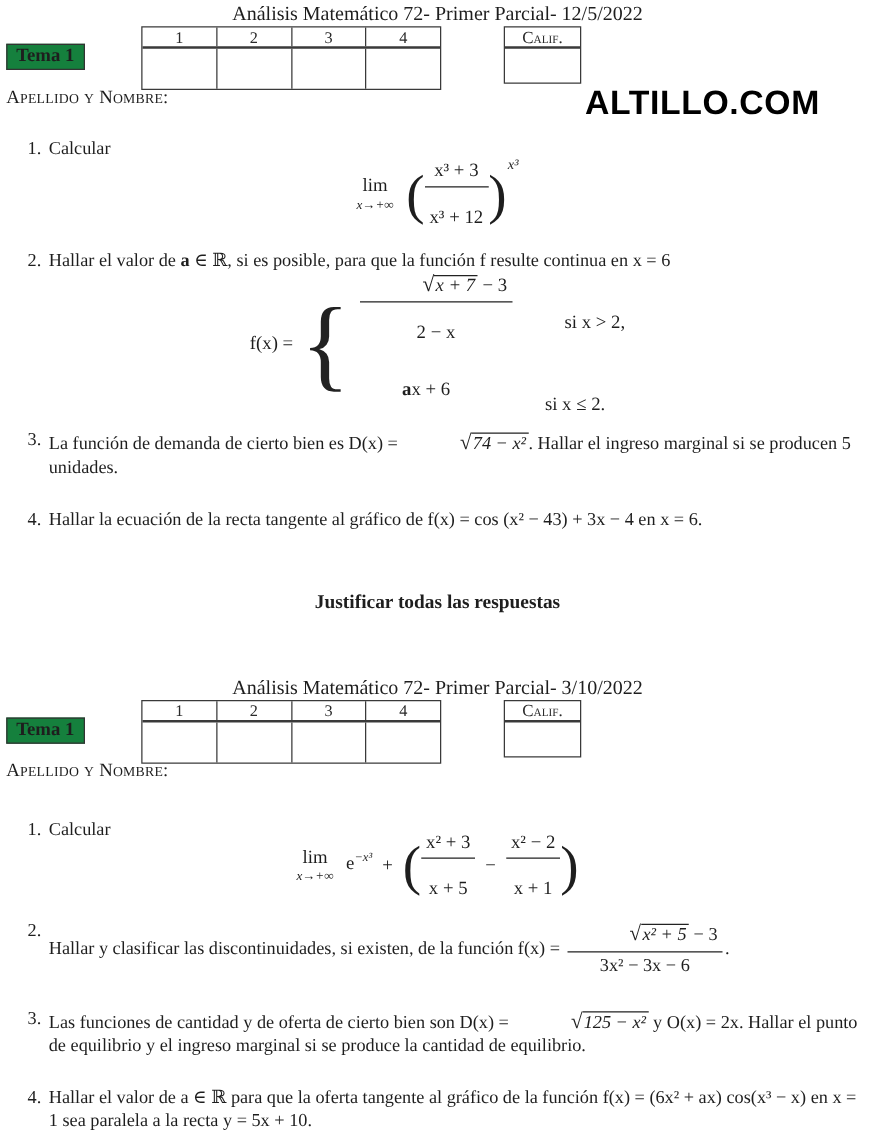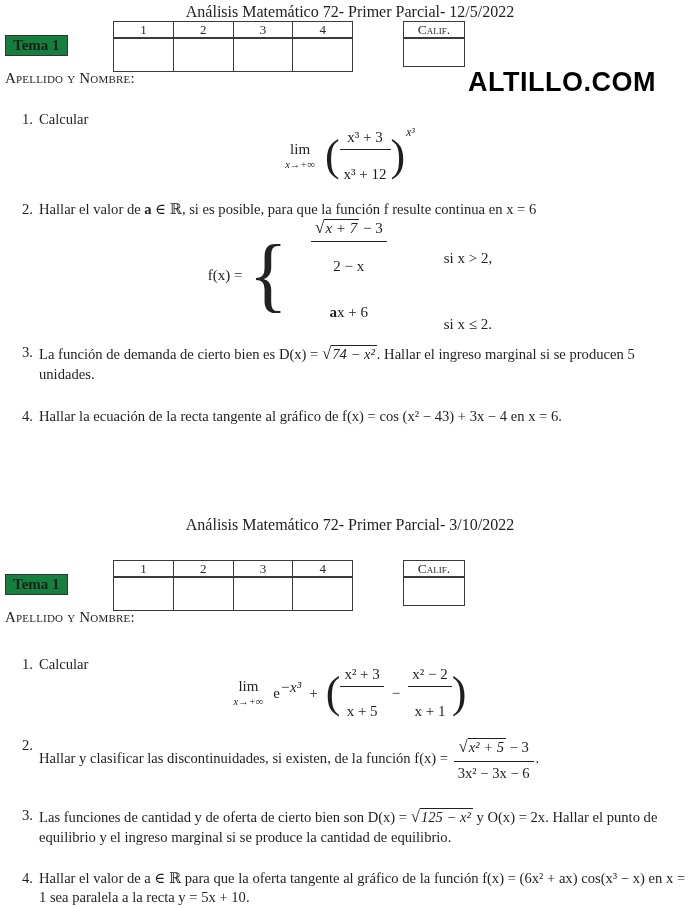--- a/index.html
+++ b/index.html
@@ -27,30 +27,30 @@
   .item{position:absolute;left:20px;right:8px;display:flex;font-size:14.6px;line-height:1.32;}
   .item .no{width:13px;flex:none;text-align:right;margin-right:6px;}
   .item .body{flex:1;}
   .center-bold{position:absolute;left:0;right:0;text-align:center;font-weight:bold;font-size:15.5px;}
   
   .mi{}
   .mb{font-weight:bold;}
   .frac{display:inline-block;vertical-align:middle;text-align:center;}
   .frac .ftop{display:block;padding:0 4px 3px;}
   .frac .fbot{display:block;border-top:1px solid #222;padding:16px 4px 0;}
-  .sqrt{white-space:nowrap;}
+  .sqrt{white-space:nowrap;margin-left:46px;}
   .sqrt .sign{font-size:1.15em;}
   .sqrt .rad{border-top:1px solid #222;padding:0 2px 0 1px;font-style:italic;}
   .display{position:absolute;left:0;right:0;display:flex;justify-content:center;align-items:center;font-size:15px;}
   .lim{display:inline-block;text-align:center;line-height:1;margin-right:10px;}
   .lim .word{display:block;font-size:15px;}
   .lim .sub{display:block;font-size:10.5px;font-style:italic;margin-top:3px;}
   .bp{font-size:44px;line-height:.85;font-weight:400;}
   .bexp{align-self:flex-start;margin-top:-4px;font-size:11.5px;font-style:italic;margin-left:1px;}
-  .sp{font-size:15px;font-style:italic;vertical-align:super;}
+  .sp{font-size:10px;font-style:italic;vertical-align:super;}
   .eterm{align-self:center;margin-top:-6px;}
   .op{margin:0 8px;align-self:center;}
   
   .cases{position:absolute;left:0;right:0;display:flex;justify-content:center;align-items:center;font-size:15px;}
   .brace{font-size:82px;line-height:.8;font-weight:400;margin:0 8px 0 6px;color:#222;}
   .crows{display:flex;flex-direction:column;gap:17px;}
   .crow{display:flex;align-items:center;}
   .cexpr{min-width:106px;display:flex;justify-content:center;}
   .ccond{padding-left:42px;margin-top:24px;}
   .ifrac{display:inline-block;vertical-align:middle;text-align:center;margin:0 2px;}
@@ -138,22 +138,23 @@
   <div class="item" style="top:343px;">
     <span class="no">3.</span>
     <span class="body"><span>La función de demanda de cierto bien es </span><span class="mi">D(x) = </span><span class="sqrt"><span class="sign">√</span><span class="rad">74 − x²</span></span><span>. Hallar el ingreso marginal si se producen 5 unidades.</span></span>
   </div>
 
   <div class="item" style="top:407px;">
     <span class="no">4.</span>
     <span class="body"><span>Hallar la ecuación de la recta tangente al gráfico de </span><span class="mi">f(x) = </span><span>cos</span><span class="mi"> (x² − 43) + 3x − 4</span><span> en </span><span class="mi">x = 6</span><span>.</span></span>
   </div>
 
-
-  <div class="exam-title" style="top:516px;">Análisis Matemático 72- Primer Parcial- 3/10/2022</div>
+  <div class="center-bold" style="top:473px;">Justificar todas las respuestas</div>
+
+  <div class="exam-title" style="top:542px;">Análisis Matemático 72- Primer Parcial- 3/10/2022</div>
 
   <div class="grade" style="left:113px;top:560px;">
     <div class="hrow">
       <div class="hcell">1</div>
       <div class="hcell">2</div>
       <div class="hcell">3</div>
       <div class="hcell">4</div>
     </div>
     <div class="brow">
       <div class="bcell"></div>

